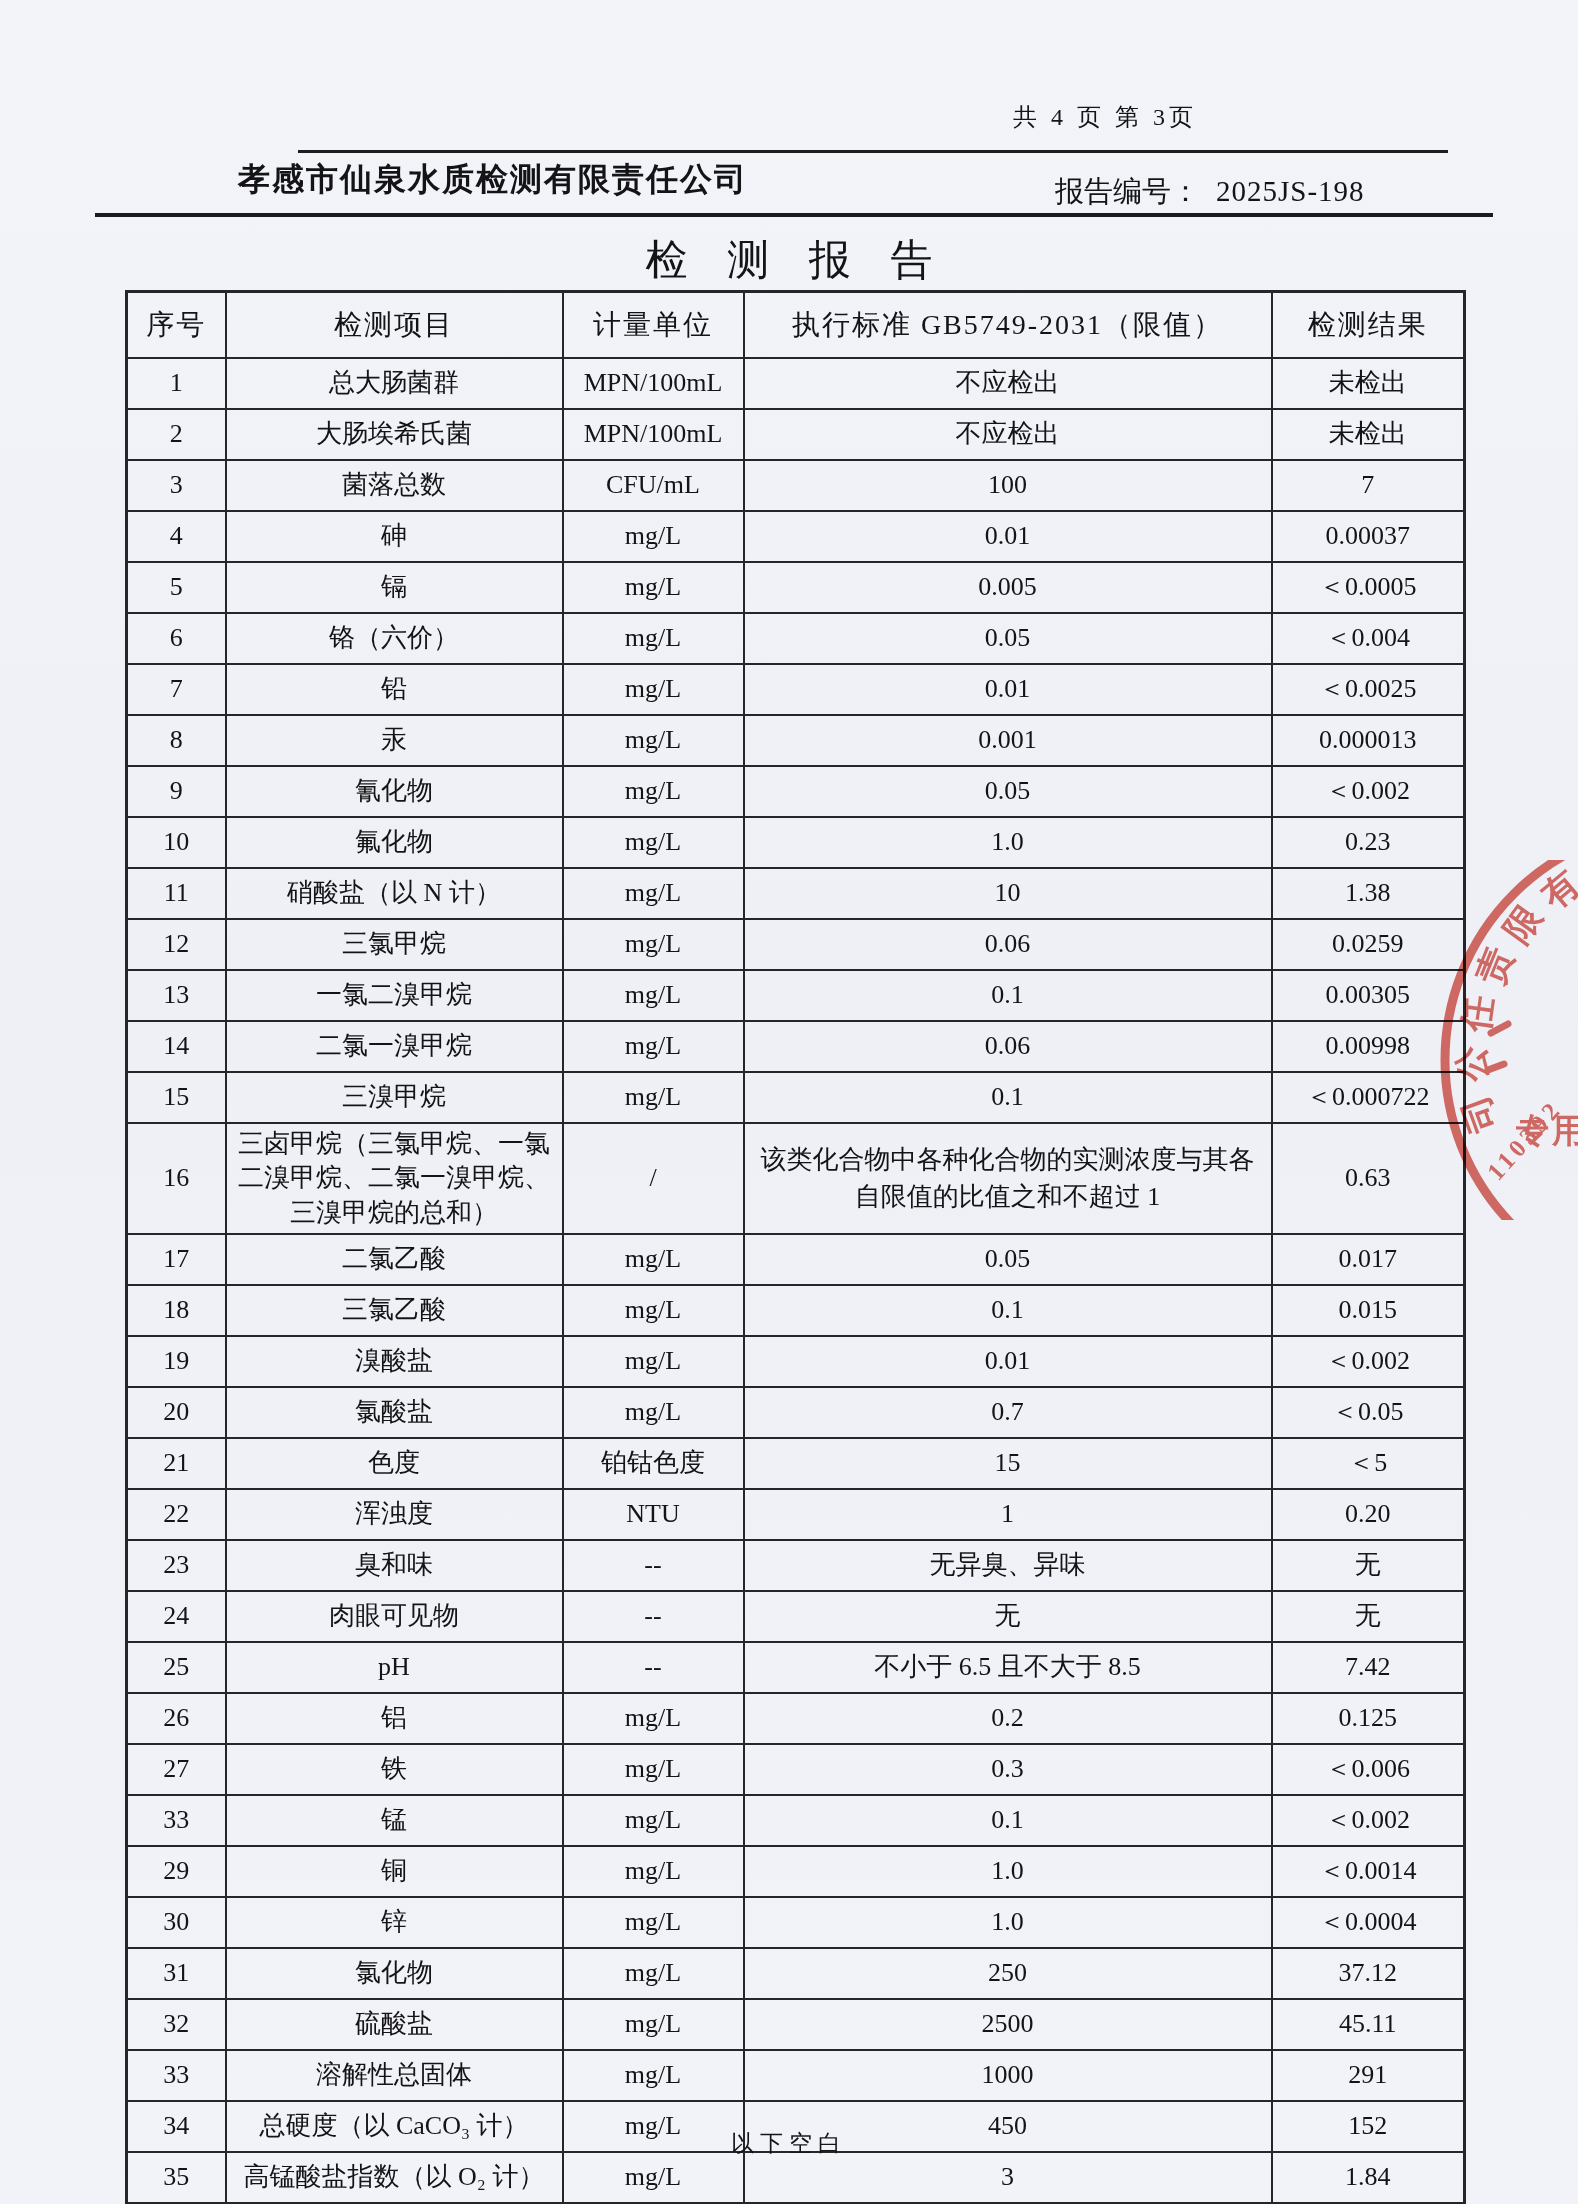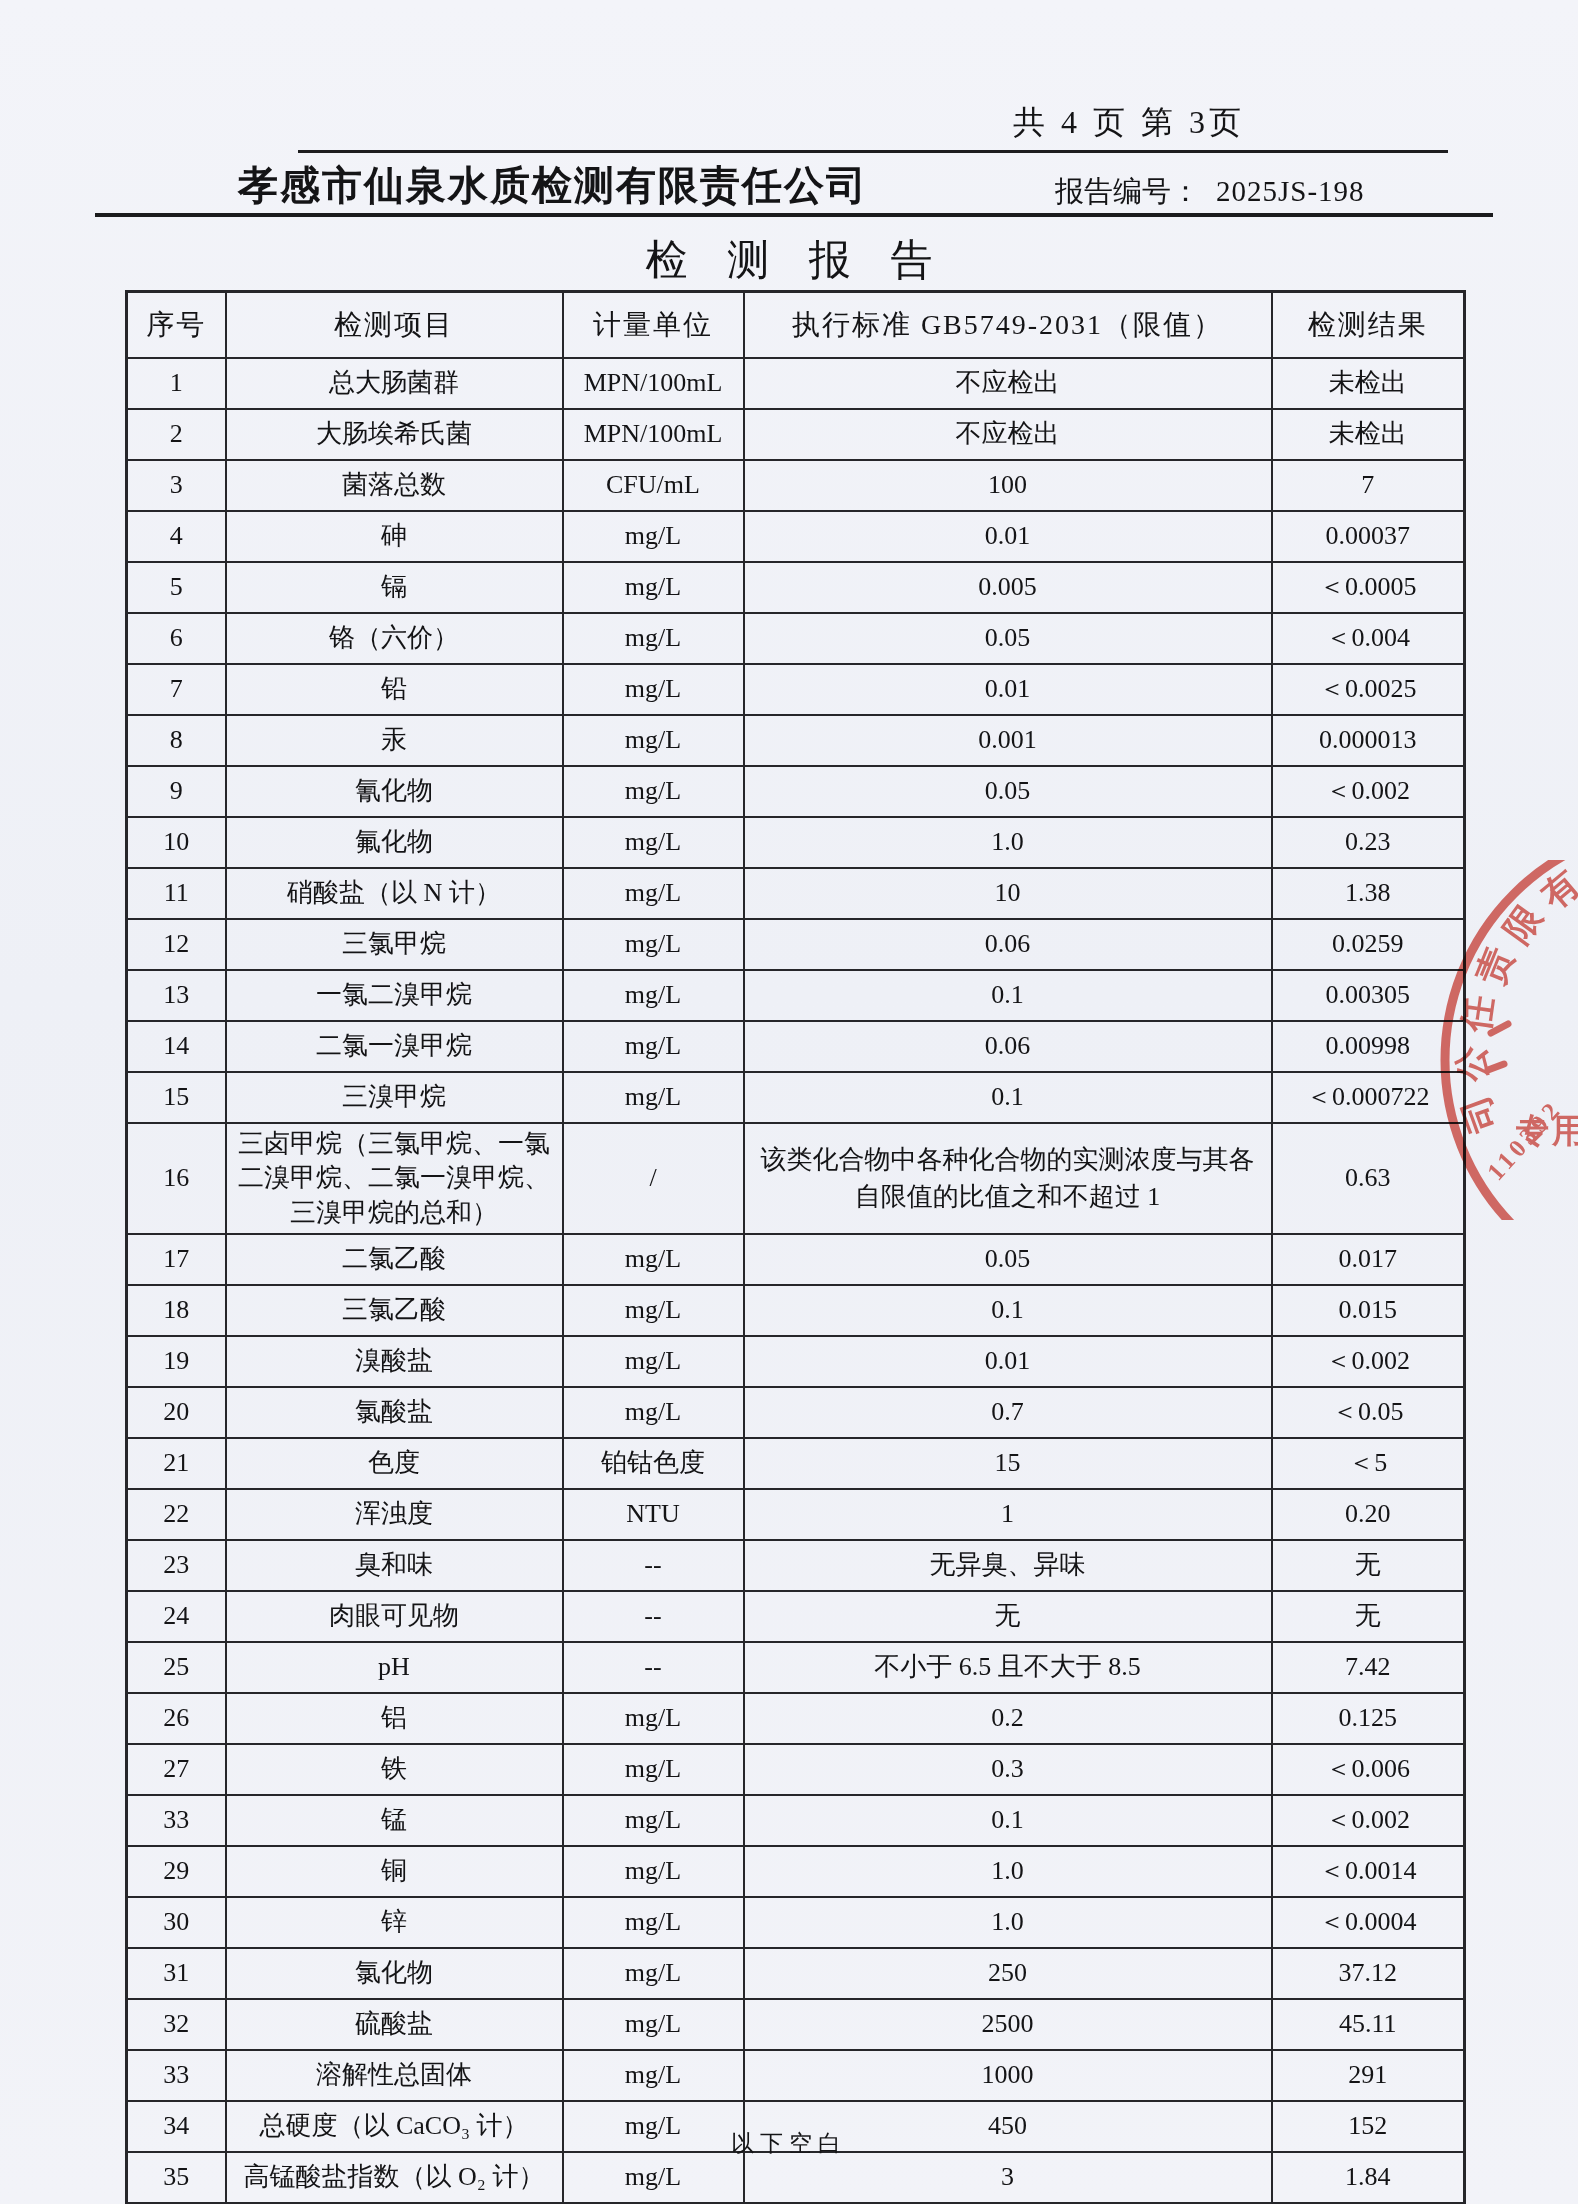--- a/index.html
+++ b/index.html
@@ -7,30 +7,30 @@
     position:relative;
     width:1578px; height:2204px;
     margin:0 auto;
     background:linear-gradient(180deg,#f3f4f9 0%,#eef0f6 45%,#f2f3f8 100%);
     overflow:hidden;
     font-family:"Liberation Serif", serif;
     color:#141416;
   }
   .page-indicator {
     position:absolute; top:101px; left:1013px;
-    font-size:32px; letter-spacing:4px; white-space:nowrap;
+    font-size:24px; letter-spacing:4px; white-space:nowrap;
   }
   .rule-top {
     position:absolute; top:150px; left:298px; width:1150px; height:3px;
     background:#1d1d1f;
   }
   .company-name {
     position:absolute; top:158px; left:238px;
     font-family:"Liberation Sans", sans-serif;
-    font-weight:bold; font-size:40px; letter-spacing:2px; white-space:nowrap;
+    font-weight:bold; font-size:32px; letter-spacing:2px; white-space:nowrap;
   }
   .report-no {
     position:absolute; top:172px; left:1055px;
     font-size:29px; white-space:nowrap;
   }
   .report-no .val { margin-left:16px; letter-spacing:1px; }
   .rule-bottom {
     position:absolute; top:213px; left:95px; width:1398px; height:4px;
     background:#1b1b1d;
   }

